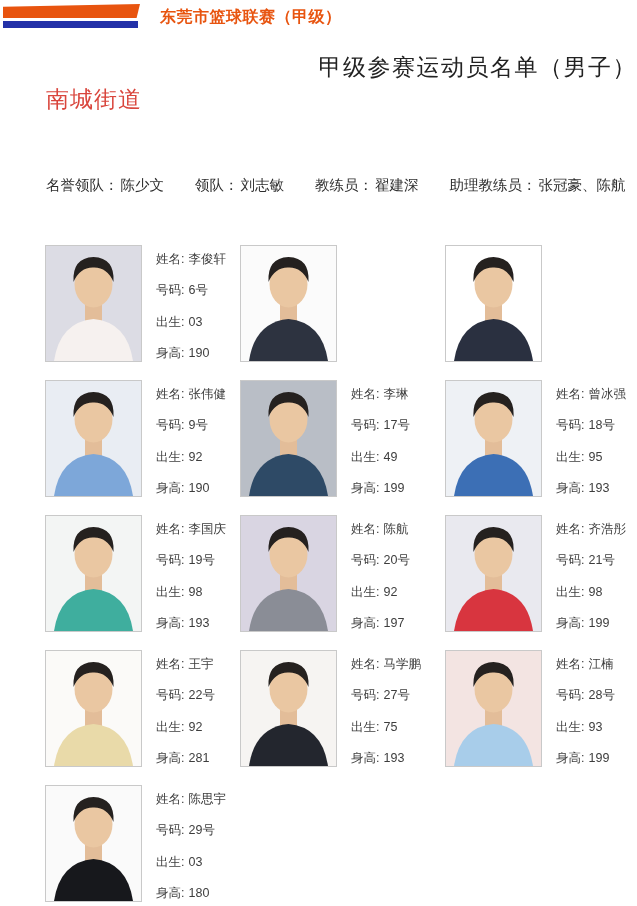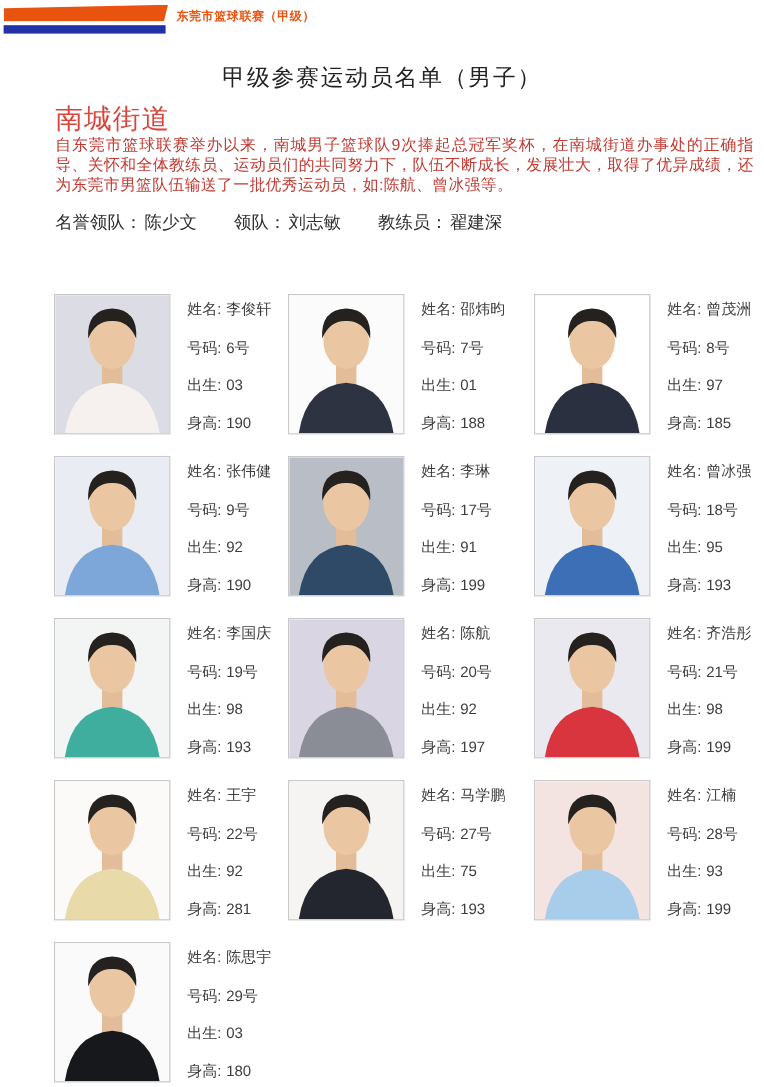--- a/index.html
+++ b/index.html
@@ -11,28 +11,28 @@
     overflow:hidden;
   }
   
   .brand{position:absolute;left:3px;top:4px;width:140px;}
   .brand .stripe-orange{
     width:137px;height:14px;background:var(--c-orange);
     clip-path:polygon(0 20%,100% 0%,97.5% 100%,0% 100%);
   }
   .brand .stripe-blue{width:135px;height:7px;background:var(--c-blue);margin-top:3px;}
   .league-title{
-    position:absolute;left:147px;top:7px;
-    font-size:10px;font-weight:bold;color:var(--c-orange);
+    position:absolute;left:160px;top:7px;
+    font-size:16px;font-weight:bold;color:var(--c-orange);
     letter-spacing:.5px;white-space:nowrap;
   }
   
   .page-title{
     position:absolute;left:0;right:0;top:52px;
-    text-align:center;font-size:19px;color:#222;
+    text-align:right;font-size:23px;color:#222;
     letter-spacing:1.5px;white-space:nowrap;
   }
   
   .team-name{
     position:absolute;left:46px;top:84px;
     font-size:23px;color:var(--c-red-bright);letter-spacing:1px;
   }
   .team-intro{
     position:absolute;left:46px;right:9px;top:113px;
     font-size:13.2px;line-height:1.26;color:var(--c-red-dark);
@@ -43,21 +43,21 @@
   .staff-line{display:flex;flex-wrap:nowrap;white-space:nowrap;margin-bottom:11px;}
   .staff-line.l1 .staff-entry{margin-right:31px;}
   .staff-line.l2 .staff-entry{margin-right:66px;}
   .staff-entry .v{margin-left:2px;}
   
   .players{
     position:absolute;left:45px;right:6px;top:245px;
     display:grid;grid-template-columns:195px 205px 1fr;
     row-gap:18px;
   }
-  .player-card{display:flex;align-items:flex-start;}
+  .player-card{display:flex;align-items:flex-end;}
   .photo{
     width:95px;height:115px;border:1px solid #c9c9c9;
     flex:0 0 auto;overflow:hidden;
   }
   .photo svg{display:block;}
   .pinfo{
     margin-left:14px;padding-top:5px;
     display:flex;flex-direction:column;row-gap:14.5px;
     font-size:12.5px;color:#3d3d3d;white-space:nowrap;
   }
@@ -70,30 +70,30 @@
 
   <div class="brand">
     <div class="stripe-orange"></div>
     <div class="stripe-blue"></div>
   </div>
   <div class="league-title">东莞市篮球联赛（甲级）</div>
 
   <div class="page-title">甲级参赛运动员名单（男子）</div>
 
   <div class="team-name">南城街道</div>
-  <div class="team-intro">自东莞市篮球联赛举办以来，南城男子篮球队9次捧起总冠军奖杯，在南城街道办事处的正确指导、关怀和全体教练员、运动员们的共同努力下，队伍不断成长，发展壮大，取得了优异成绩，还为东莞市男篮队伍输送了一批优秀运动员，如:陈航、曾冰强等。</div>
 
   <div class="staff">
     <div class="staff-line l1">
     <span class="staff-entry"><span class="k">名誉领队：</span><span class="v">陈少文</span></span>
 
     <span class="staff-entry"><span class="k">领队：</span><span class="v">刘志敏</span></span>
 
     <span class="staff-entry"><span class="k">教练员：</span><span class="v">翟建深</span></span>
 
+    <span class="staff-entry"><span class="k">助理教练员：</span><span class="v">张冠豪、陈航</span></span>
   </div>
   </div>
 
   <div class="players">
     <div class="player-card">
       <div class="photo">
           <svg width="95" height="115" viewBox="0 0 95 115" xmlns="http://www.w3.org/2000/svg">
   <rect width="95" height="115" fill="#dcdce4"></rect>
   <rect x="39" y="52" width="17" height="24" fill="#e3bd99"></rect>
   <path d="M8,115 Q14,76 47.5,73 Q81,76 87,115 Z" fill="#f6f1ef"></path>
@@ -112,44 +112,32 @@
     <div class="player-card">
       <div class="photo">
           <svg width="95" height="115" viewBox="0 0 95 115" xmlns="http://www.w3.org/2000/svg">
   <rect width="95" height="115" fill="#fbfbfb"></rect>
   <rect x="39" y="52" width="17" height="24" fill="#e3bd99"></rect>
   <path d="M8,115 Q14,76 47.5,73 Q81,76 87,115 Z" fill="#2d3340"></path>
   <ellipse cx="47.5" cy="38" rx="19" ry="23.5" fill="#eac7a2"></ellipse>
   <path d="M27.5,36 Q26,12 47.5,11 Q69,12 67.5,36 Q61,21 47.5,21.5 Q34,21 27.5,36 Z" fill="#25211f"></path>
 </svg>
         </div>
-      <div class="pinfo">
-        <div class="row"><span class="pk">姓名:</span><span class="pv">邵炜昀</span></div>
-        <div class="row"><span class="pk">号码:</span><span class="pv">7号</span></div>
-        <div class="row"><span class="pk">出生:</span><span class="pv">01</span></div>
-        <div class="row"><span class="pk">身高:</span><span class="pv">188</span></div>
-      </div>
     </div>
 
     <div class="player-card">
       <div class="photo">
           <svg width="95" height="115" viewBox="0 0 95 115" xmlns="http://www.w3.org/2000/svg">
   <rect width="95" height="115" fill="#ffffff"></rect>
   <rect x="39" y="52" width="17" height="24" fill="#e3bd99"></rect>
   <path d="M8,115 Q14,76 47.5,73 Q81,76 87,115 Z" fill="#2a3040"></path>
   <ellipse cx="47.5" cy="38" rx="19" ry="23.5" fill="#eac7a2"></ellipse>
   <path d="M27.5,36 Q26,12 47.5,11 Q69,12 67.5,36 Q61,21 47.5,21.5 Q34,21 27.5,36 Z" fill="#25211f"></path>
 </svg>
         </div>
-      <div class="pinfo">
-        <div class="row"><span class="pk">姓名:</span><span class="pv">曾茂洲</span></div>
-        <div class="row"><span class="pk">号码:</span><span class="pv">8号</span></div>
-        <div class="row"><span class="pk">出生:</span><span class="pv">97</span></div>
-        <div class="row"><span class="pk">身高:</span><span class="pv">185</span></div>
-      </div>
     </div>
 
     <div class="player-card">
       <div class="photo">
           <svg width="95" height="115" viewBox="0 0 95 115" xmlns="http://www.w3.org/2000/svg">
   <rect width="95" height="115" fill="#e9edf3"></rect>
   <rect x="39" y="52" width="17" height="24" fill="#e3bd99"></rect>
   <path d="M8,115 Q14,76 47.5,73 Q81,76 87,115 Z" fill="#7da7d9"></path>
   <ellipse cx="47.5" cy="38" rx="19" ry="23.5" fill="#eac7a2"></ellipse>
   <path d="M27.5,36 Q26,12 47.5,11 Q69,12 67.5,36 Q61,21 47.5,21.5 Q34,21 27.5,36 Z" fill="#25211f"></path>
@@ -169,21 +157,21 @@
   <rect width="95" height="115" fill="#b9bec6"></rect>
   <rect x="39" y="52" width="17" height="24" fill="#e3bd99"></rect>
   <path d="M8,115 Q14,76 47.5,73 Q81,76 87,115 Z" fill="#2e4a66"></path>
   <ellipse cx="47.5" cy="38" rx="19" ry="23.5" fill="#eac7a2"></ellipse>
   <path d="M27.5,36 Q26,12 47.5,11 Q69,12 67.5,36 Q61,21 47.5,21.5 Q34,21 27.5,36 Z" fill="#25211f"></path>
 </svg>
         </div>
       <div class="pinfo">
         <div class="row"><span class="pk">姓名:</span><span class="pv">李琳</span></div>
         <div class="row"><span class="pk">号码:</span><span class="pv">17号</span></div>
-        <div class="row"><span class="pk">出生:</span><span class="pv">91</span></div>
+        <div class="row"><span class="pk">出生:</span><span class="pv">49</span></div>
         <div class="row"><span class="pk">身高:</span><span class="pv">199</span></div>
       </div>
     </div>
 
     <div class="player-card">
       <div class="photo">
           <svg width="95" height="115" viewBox="0 0 95 115" xmlns="http://www.w3.org/2000/svg">
   <rect width="95" height="115" fill="#eef1f5"></rect>
   <rect x="39" y="52" width="17" height="24" fill="#e3bd99"></rect>
   <path d="M8,115 Q14,76 47.5,73 Q81,76 87,115 Z" fill="#3c6fb5"></path>

